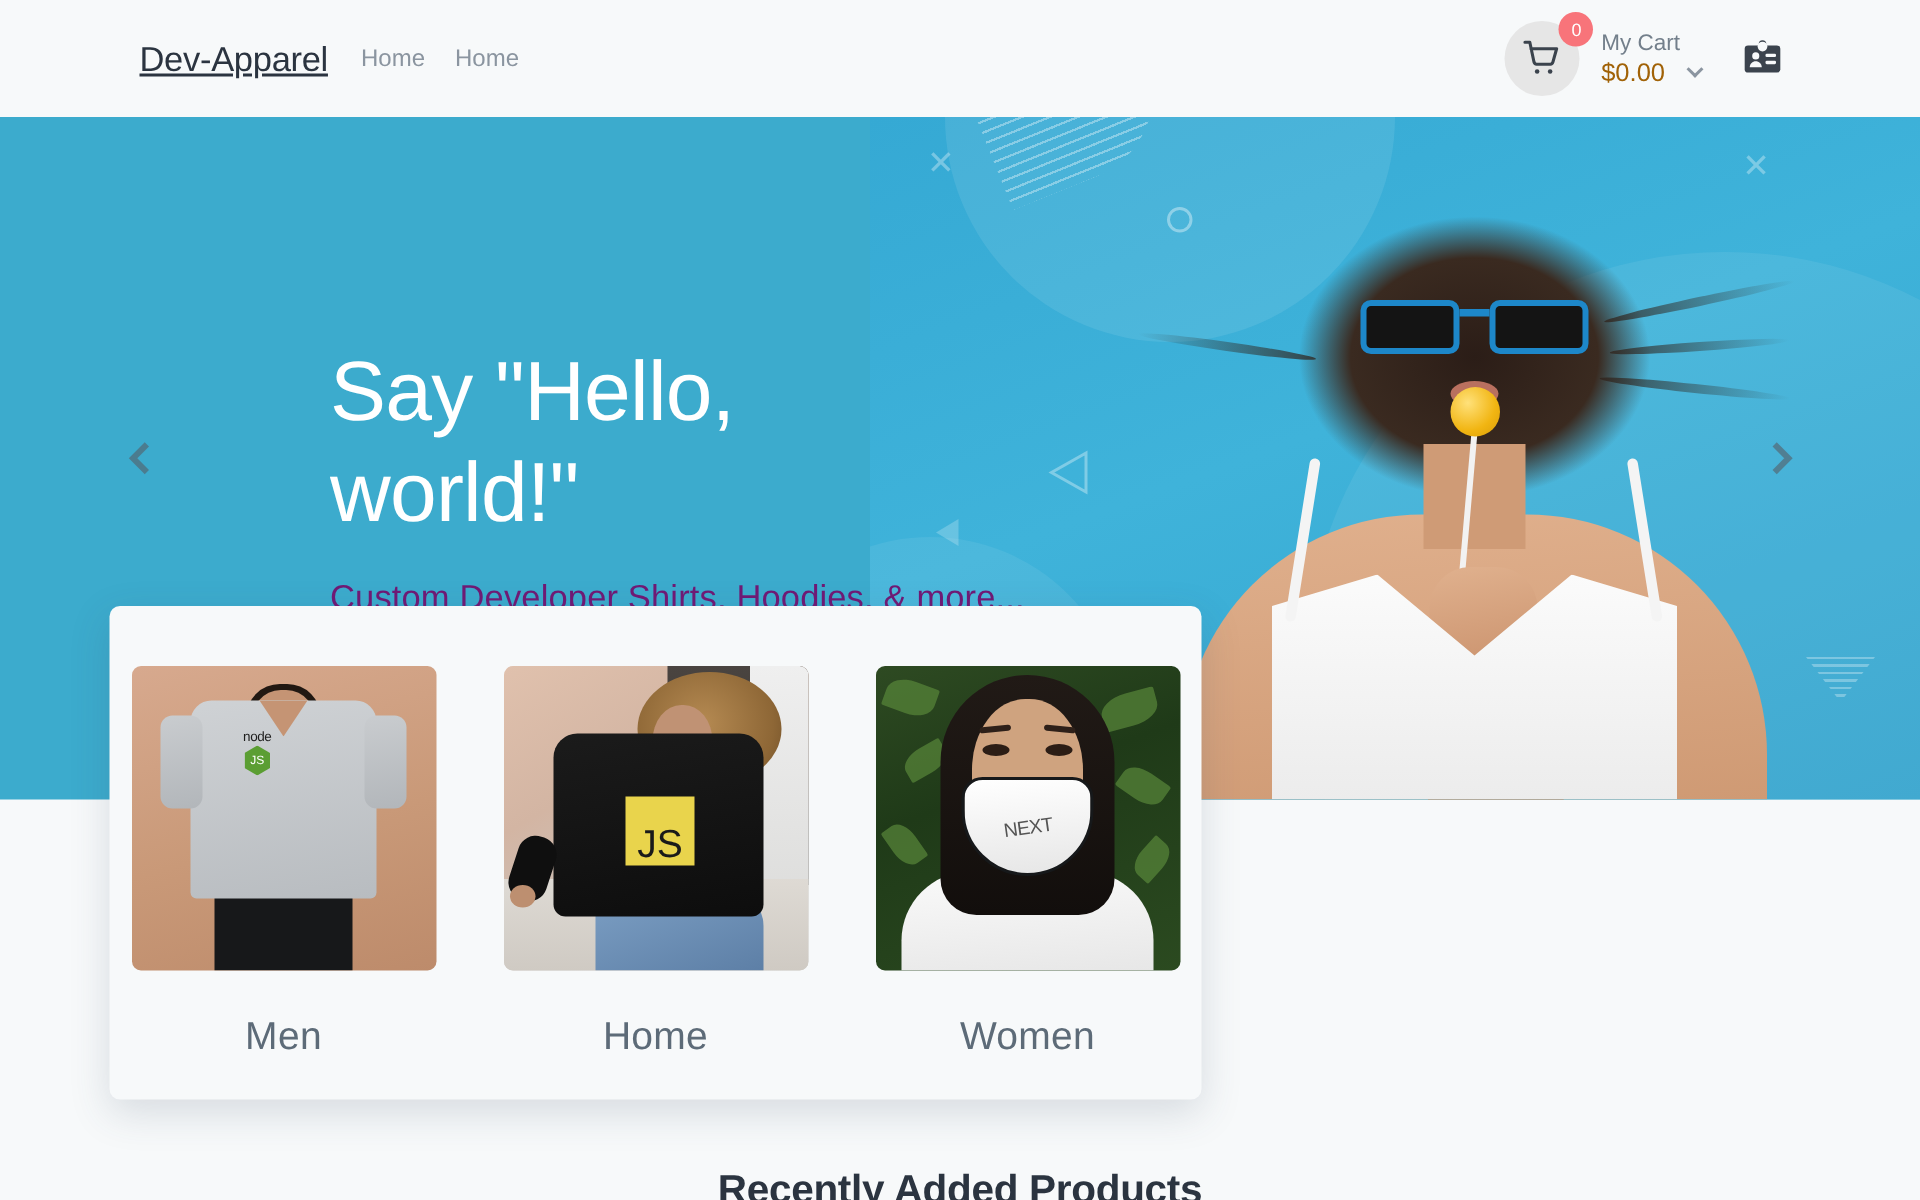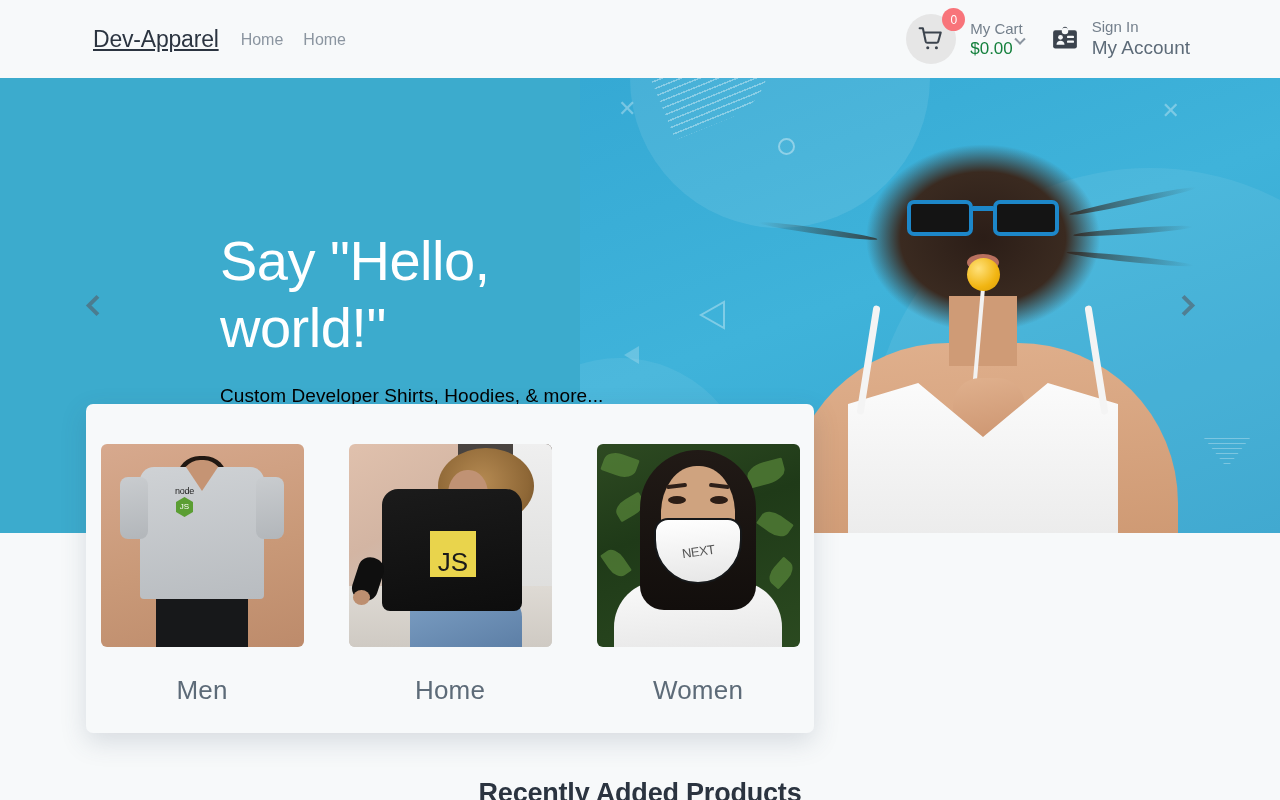--- a/index.html
+++ b/index.html
@@ -81,24 +81,24 @@
     font-size: 12px;
     display: flex;
     align-items: center;
     justify-content: center;
     line-height: 1;
   }
   .cart-text { display: flex; flex-direction: column; line-height: 1.28; }
   .cart-label { font-size: 15px; color: #737f8b; white-space: nowrap; }
   .cart-amount {
     font-size: 17px;
-    color: #15803d;
-    display: flex;
-    align-items: flex-start;
-    gap: 3px;
+    color: #a16207;
+    display: flex;
+    align-items: center;
+    gap: 16px;
     white-space: nowrap;
   }
   .chev-down {
     display: inline-block;
     width: 8px; height: 8px;
     border-right: 2px solid #8b95a0;
     border-bottom: 2px solid #8b95a0;
     transform: rotate(45deg) translate(-2px,-2px);
   }
 
@@ -325,22 +325,22 @@
   }
   .hero-title {
     font-size: 56px;
     line-height: 1.19;
     color: #ffffff;
     font-weight: normal;
     letter-spacing: -0.5px;
   }
   .hero-sub {
     margin-top: 24px;
-    font-size: 19px;
-    color: #000000;
+    font-size: 23px;
+    color: #701a75;
     letter-spacing: 0.1px;
     white-space: nowrap;
   }
 
   .car-arrow {
     position: absolute;
     top: 50%;
     margin-top: -22px;
     width: 44px; height: 44px;
     display: flex;
@@ -355,21 +355,21 @@
     width: 15px; height: 15px;
     border-top: 4px solid rgba(85,95,105,0.62);
     border-right: 4px solid rgba(85,95,105,0.62);
   }
   .arrow-gl.left  { transform: rotate(-135deg); }
   .arrow-gl.right { transform: rotate(45deg); }
 
   
   .cat-card {
     position: absolute;
-    left: 86px; top: 404px;
+    left: 73px; top: 404px;
     width: 728px; height: 329px;
     background: #f7f9fa;
     border-radius: 7px;
     box-shadow: 0 9px 26px rgba(60,80,100,0.17);
     z-index: 30;
     display: flex;
     justify-content: center;
     gap: 16px;
     padding: 40px 0 0 0;
   }
@@ -601,24 +601,20 @@
       <div class="account-group">
         <svg width="30" height="30" viewBox="0 0 24 24">
           <rect x="2.5" y="5" width="19" height="14.5" rx="1.8" fill="#3b434d"></rect>
           <circle cx="12" cy="4.2" r="2" fill="#3b434d"></circle>
           <circle cx="12" cy="5.6" r="2.6" fill="#f7f9fa"></circle>
           <circle cx="8.4" cy="10.6" r="1.9" fill="#f7f9fa"></circle>
           <path d="M5.2 16.6c0-1.9 1.5-3.2 3.2-3.2s3.2 1.3 3.2 3.2z" fill="#f7f9fa"></path>
           <rect x="13.6" y="9.4" width="5.6" height="1.8" rx="0.7" fill="#f7f9fa"></rect>
           <rect x="13.6" y="13.2" width="5.6" height="1.8" rx="0.7" fill="#f7f9fa"></rect>
         </svg>
-        <div class="account-text">
-          <span class="account-label">Sign In</span>
-          <span class="account-name">My Account</span>
-        </div>
       </div>
 
     </div>
   </div>
 
   <div class="hero">
 
     <div class="hero-photo">
       <div class="hero-photo-bg"></div>
 

